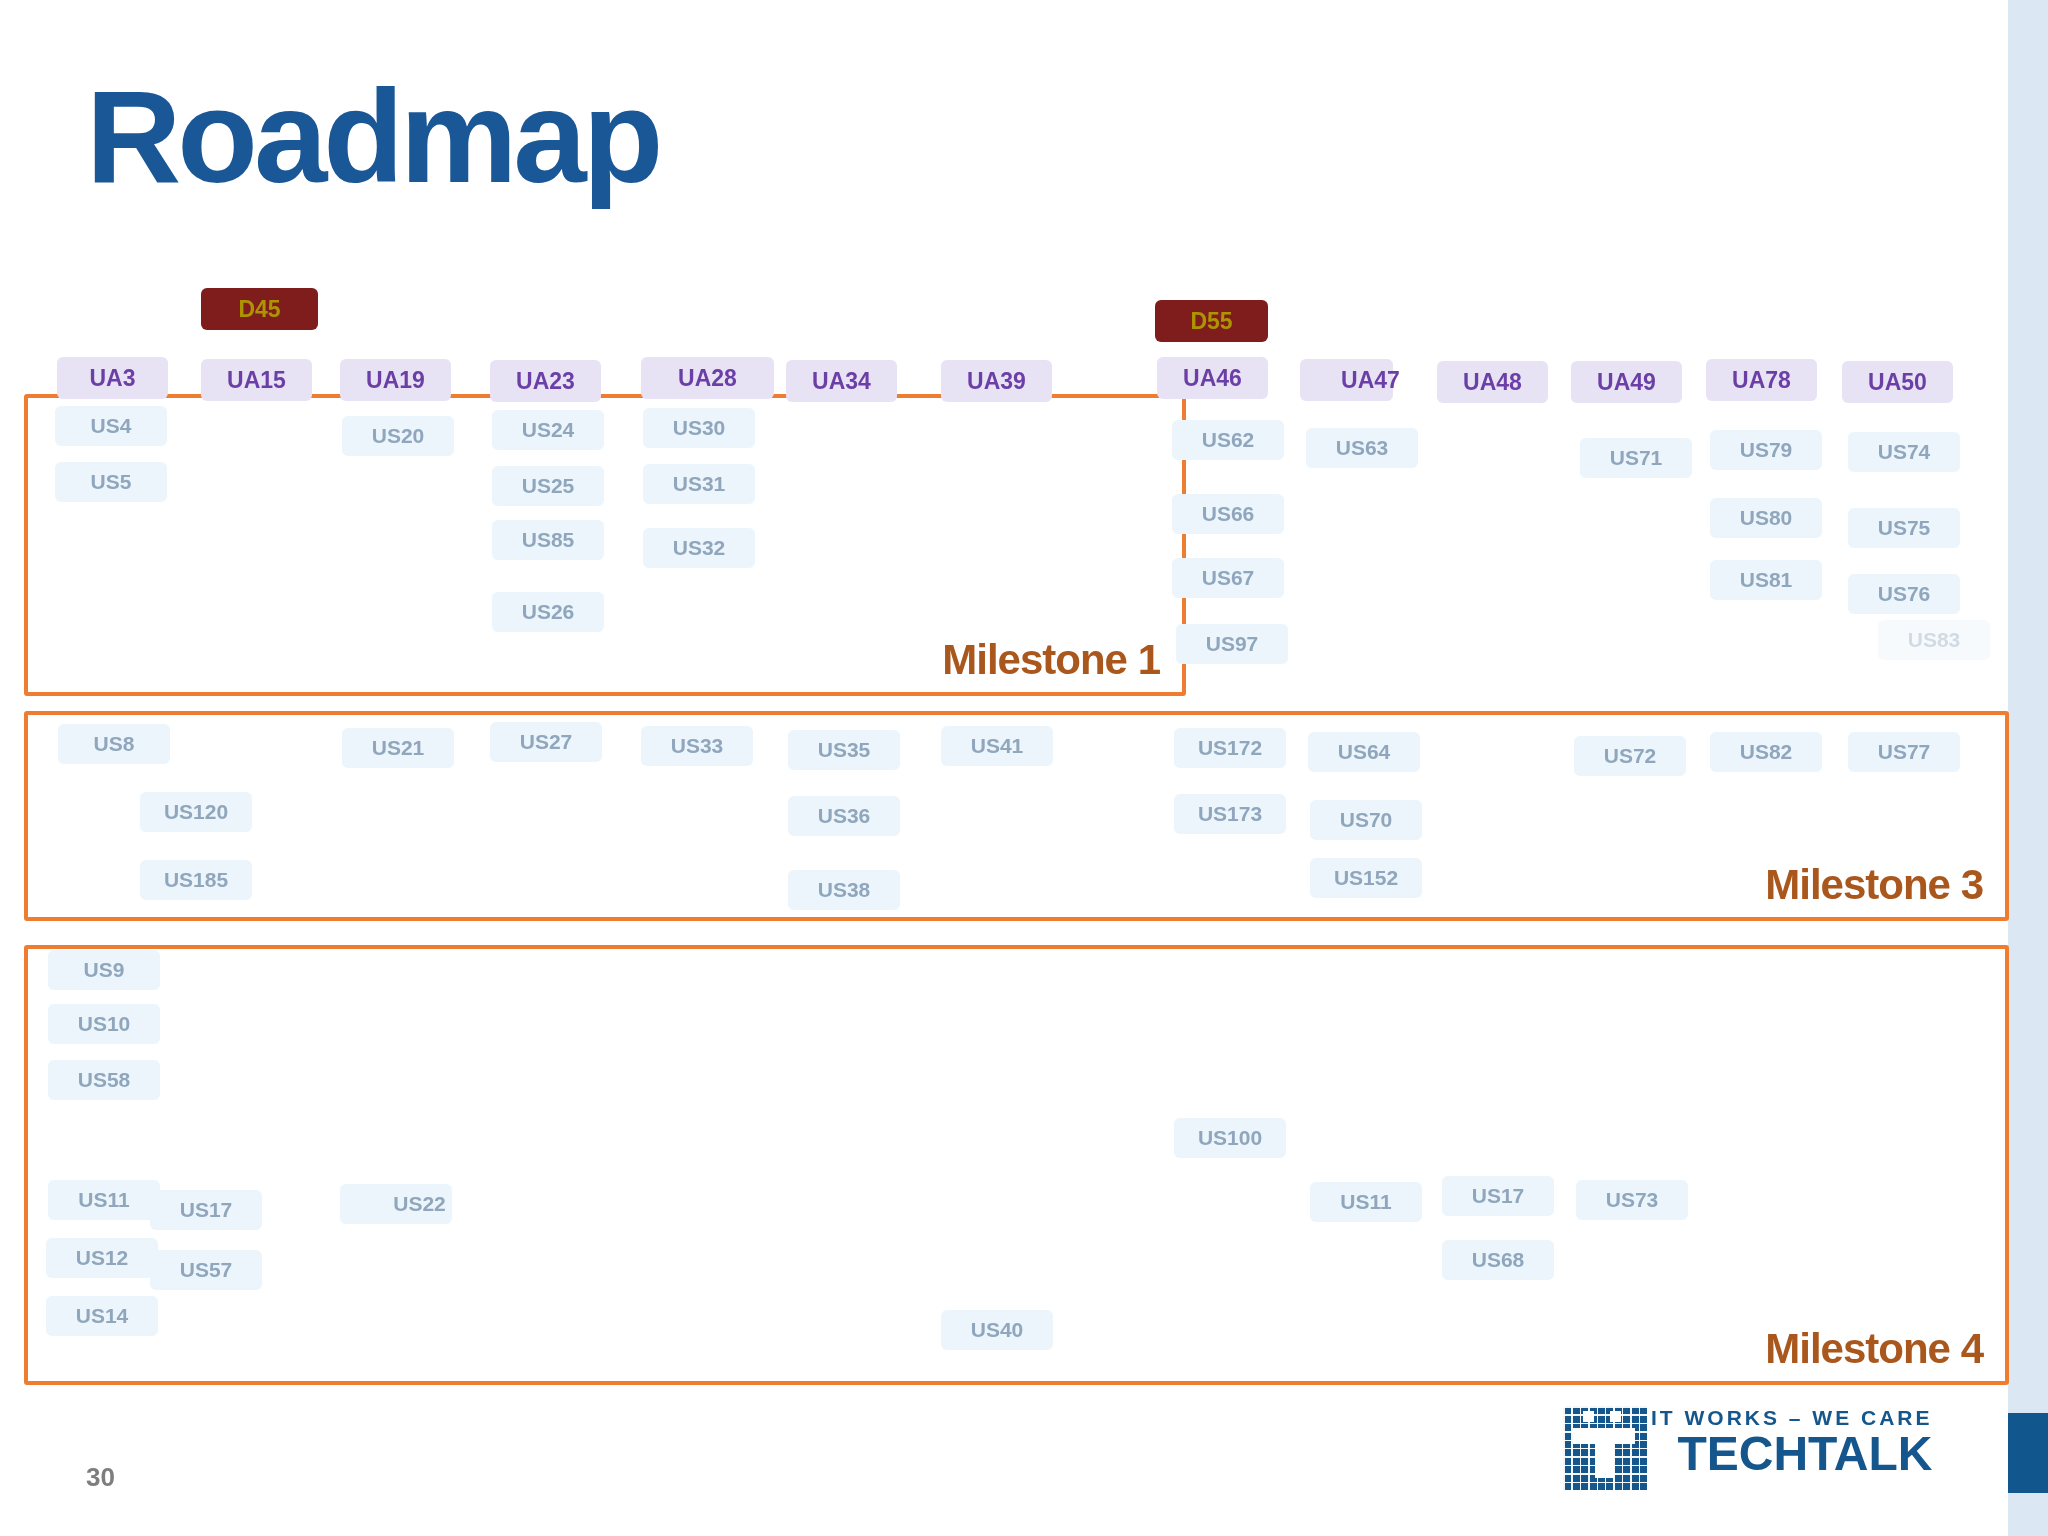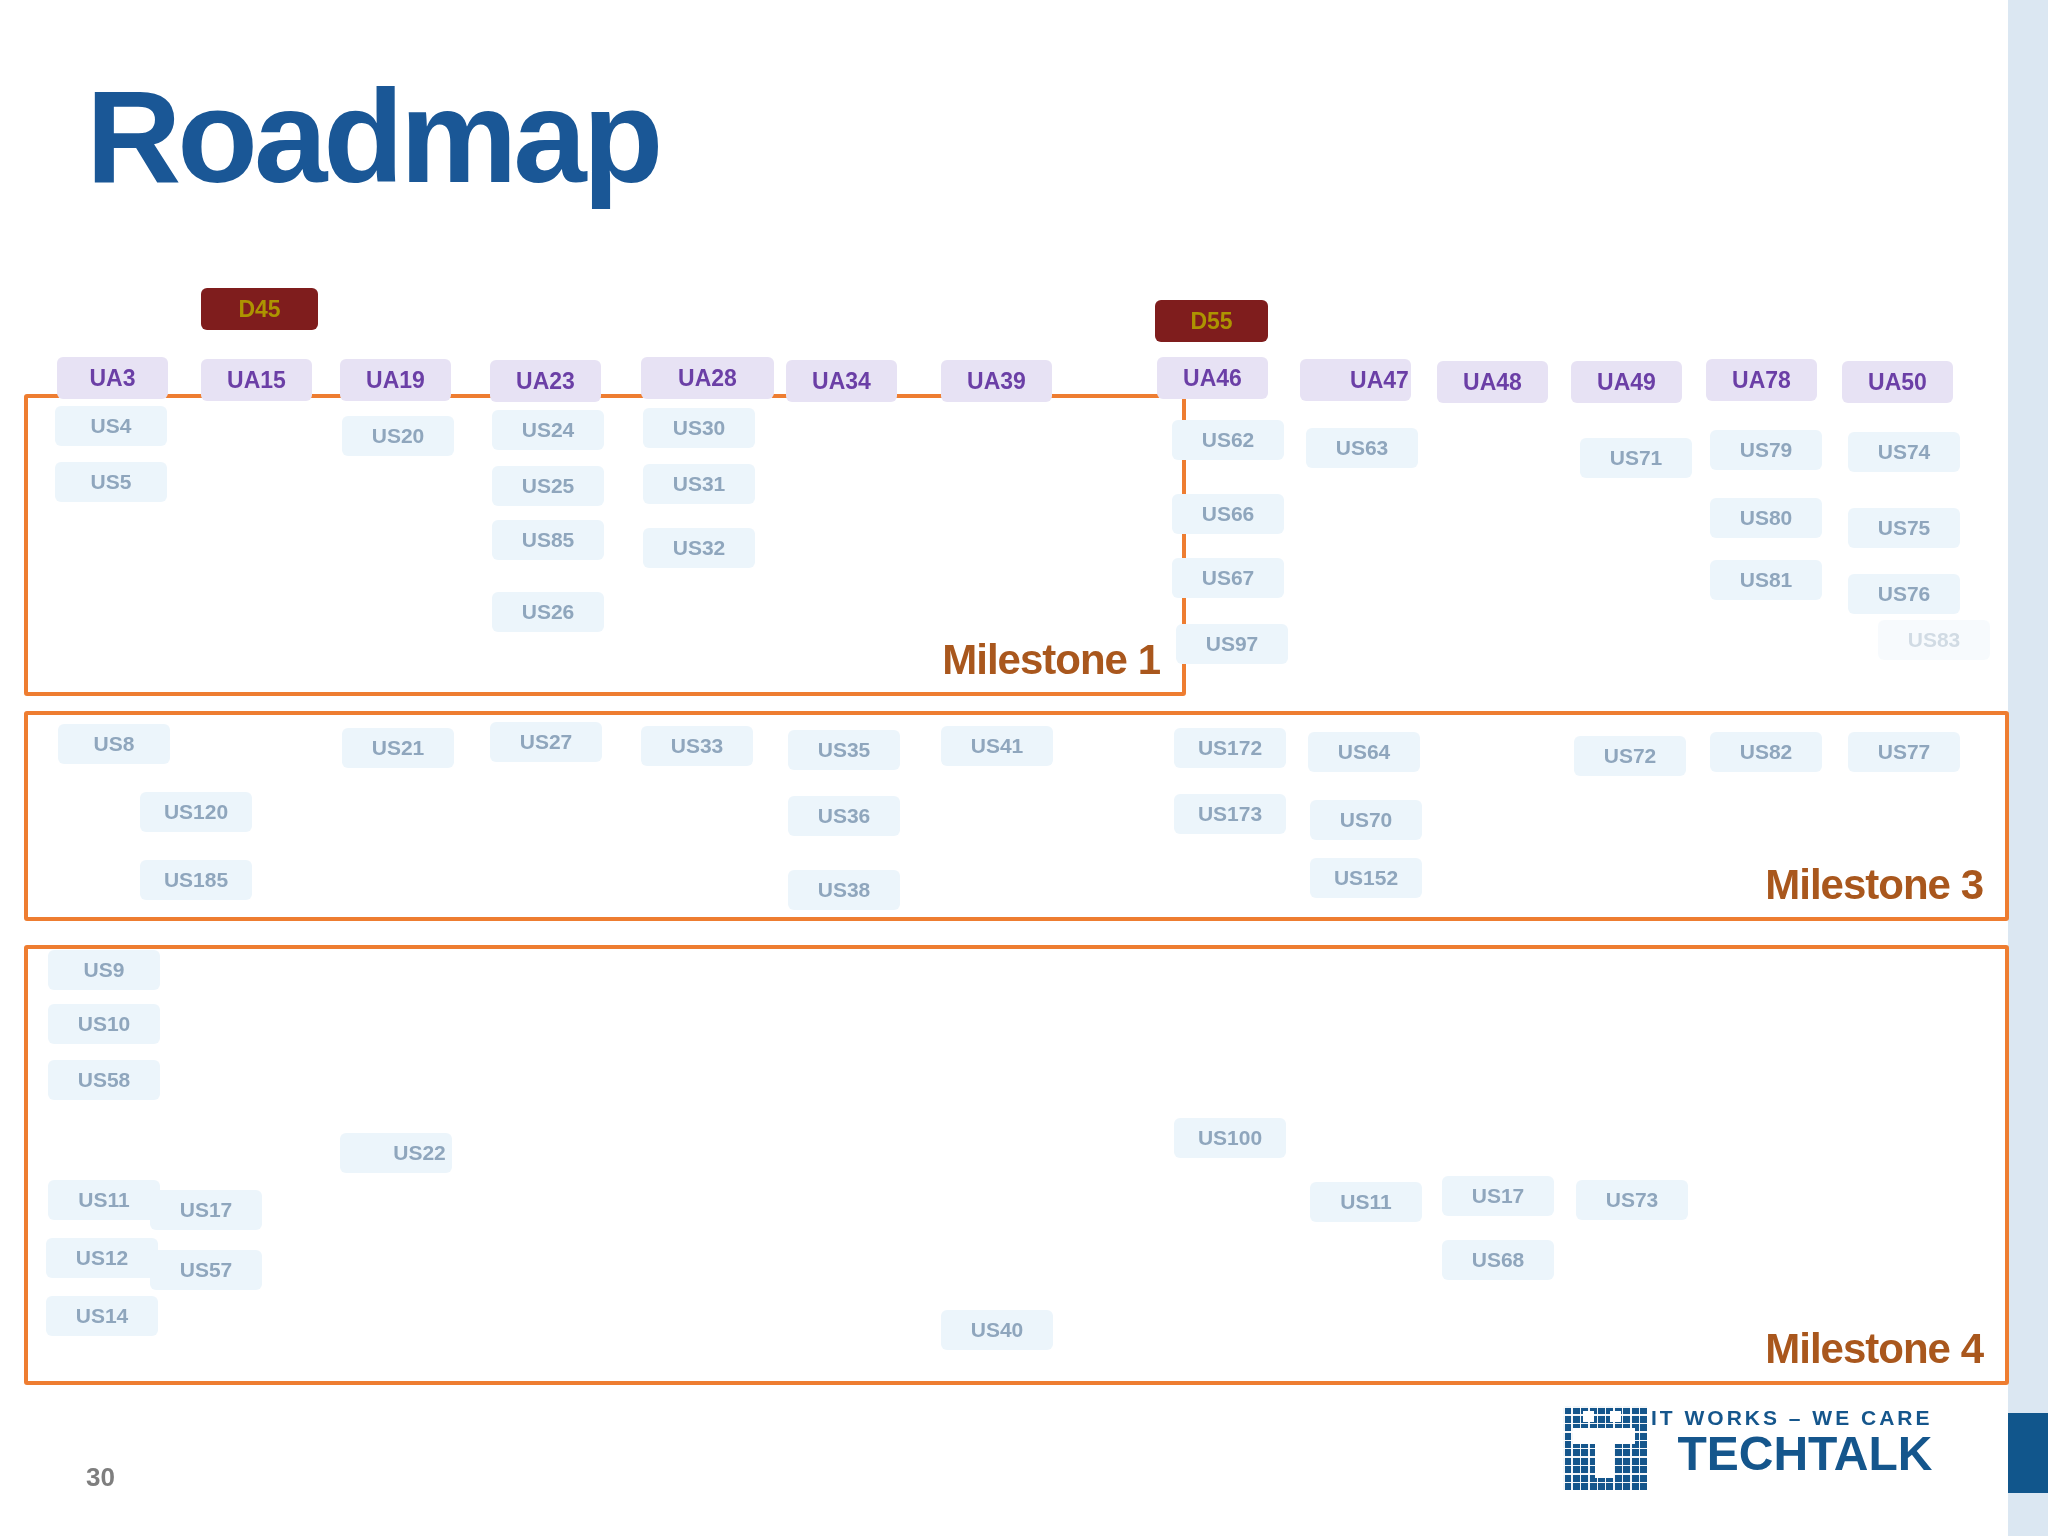--- a/index.html
+++ b/index.html
@@ -95,21 +95,21 @@
     <div class="chip d" style="left: 201px; top: 288px; width: 117px; height: 42px;">D45</div>
     <div class="chip d" style="left: 1155px; top: 300px; width: 113px; height: 42px;">D55</div>
     <div class="chip ua" style="left: 57px; top: 357px; width: 111px; height: 42px;">UA3</div>
     <div class="chip ua" style="left: 201px; top: 359px; width: 111px; height: 42px;">UA15</div>
     <div class="chip ua" style="left: 340px; top: 359px; width: 111px; height: 42px;">UA19</div>
     <div class="chip ua" style="left: 490px; top: 360px; width: 111px; height: 42px;">UA23</div>
     <div class="chip ua" style="left: 641px; top: 357px; width: 133px; height: 42px;">UA28</div>
     <div class="chip ua" style="left: 786px; top: 360px; width: 111px; height: 42px;">UA34</div>
     <div class="chip ua" style="left: 941px; top: 360px; width: 111px; height: 42px;">UA39</div>
     <div class="chip ua" style="left: 1157px; top: 357px; width: 111px; height: 42px;">UA46</div>
-    <div class="chip ua" style="left: 1300px; top: 359px; width: 111px; height: 42px; padding-left: 48px;">UA47</div>
+    <div class="chip ua" style="left: 1300px; top: 359px; width: 93px; height: 42px; padding-left: 48px;">UA47</div>
     <div class="chip ua" style="left: 1437px; top: 361px; width: 111px; height: 42px;">UA48</div>
     <div class="chip ua" style="left: 1571px; top: 361px; width: 111px; height: 42px;">UA49</div>
     <div class="chip ua" style="left: 1706px; top: 359px; width: 111px; height: 42px;">UA78</div>
     <div class="chip ua" style="left: 1842px; top: 361px; width: 111px; height: 42px;">UA50</div>
     <div class="chip us" style="left: 55px; top: 406px;">US4</div>
     <div class="chip us" style="left: 55px; top: 462px;">US5</div>
     <div class="chip us" style="left: 342px; top: 416px;">US20</div>
     <div class="chip us" style="left: 492px; top: 410px;">US24</div>
     <div class="chip us" style="left: 492px; top: 466px;">US25</div>
     <div class="chip us" style="left: 492px; top: 520px;">US85</div>
@@ -149,20 +149,20 @@
     <div class="chip us" style="left: 1710px; top: 732px;">US82</div>
     <div class="chip us" style="left: 1848px; top: 732px;">US77</div>
     <div class="chip us" style="left: 48px; top: 950px;">US9</div>
     <div class="chip us" style="left: 48px; top: 1004px;">US10</div>
     <div class="chip us" style="left: 48px; top: 1060px;">US58</div>
     <div class="chip us" style="left: 48px; top: 1180px;">US11</div>
     <div class="chip us" style="left: 46px; top: 1238px;">US12</div>
     <div class="chip us" style="left: 46px; top: 1296px;">US14</div>
     <div class="chip us" style="left: 150px; top: 1190px;">US17</div>
     <div class="chip us" style="left: 150px; top: 1250px;">US57</div>
-    <div class="chip us" style="left: 340px; top: 1133px; padding-left: 47px;">US22</div>
+    <div class="chip us" style="left: 340px; top: 1184px; padding-left: 47px;">US22</div>
     <div class="chip us" style="left: 1174px; top: 1118px;">US100</div>
     <div class="chip us" style="left: 1310px; top: 1182px;">US11</div>
     <div class="chip us" style="left: 1442px; top: 1176px;">US17</div>
     <div class="chip us" style="left: 1576px; top: 1180px;">US73</div>
     <div class="chip us" style="left: 1442px; top: 1240px;">US68</div>
     <div class="chip us" style="left: 941px; top: 1310px;">US40</div>
   </div>
 
 </body></html>

